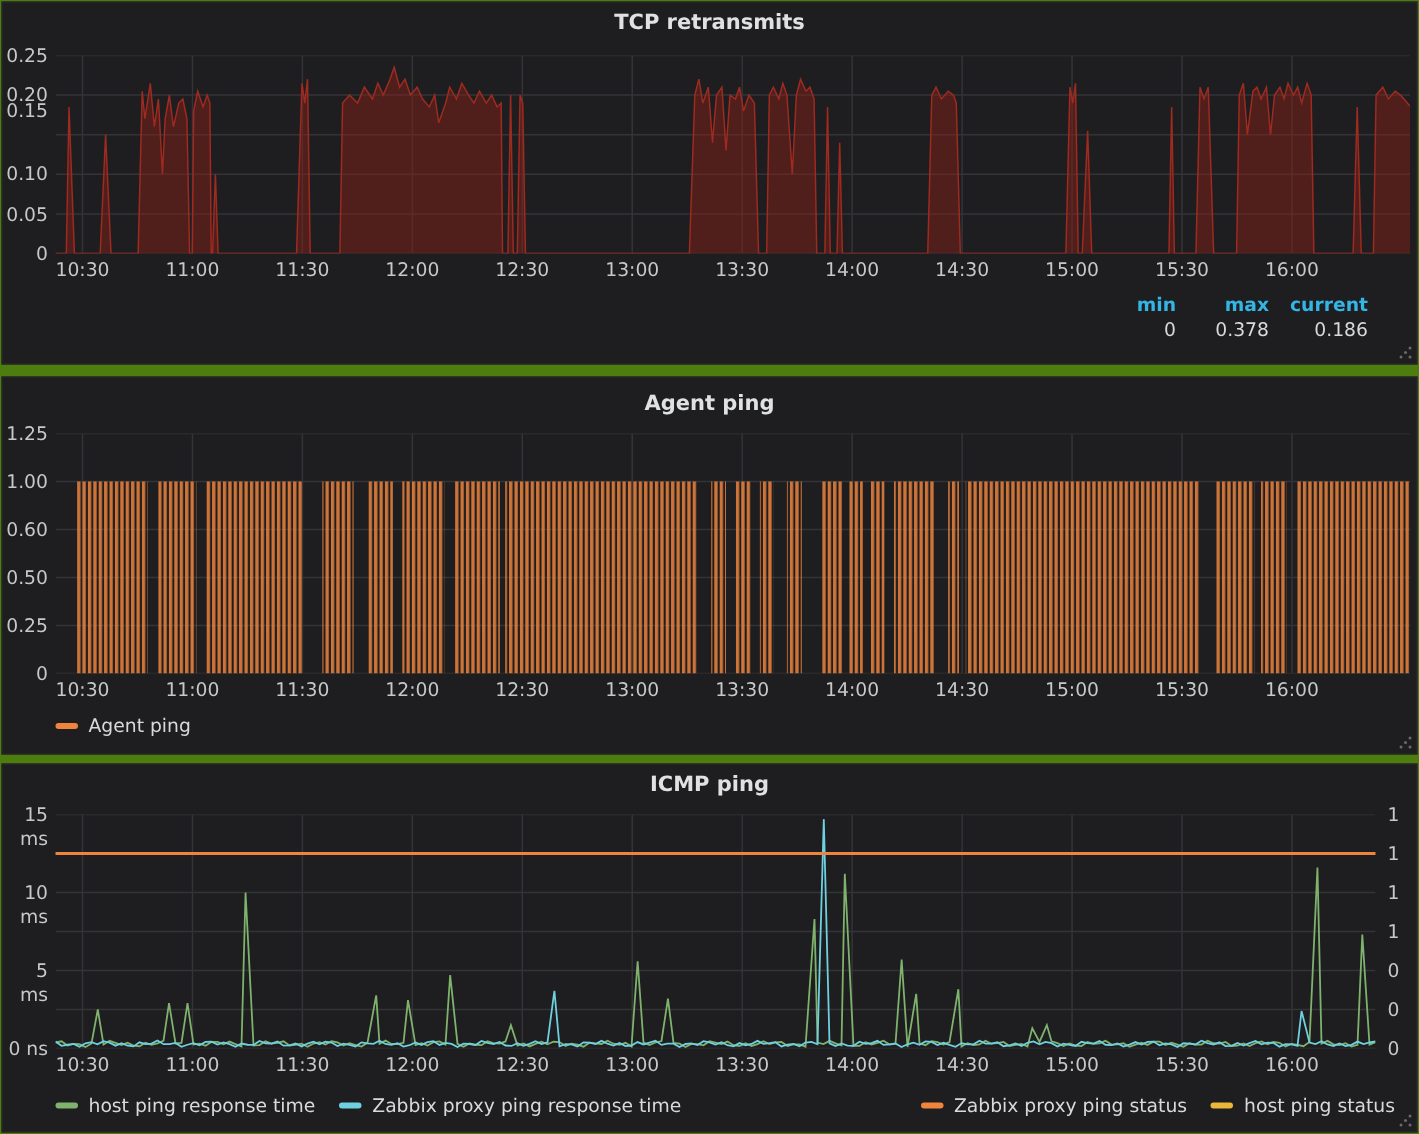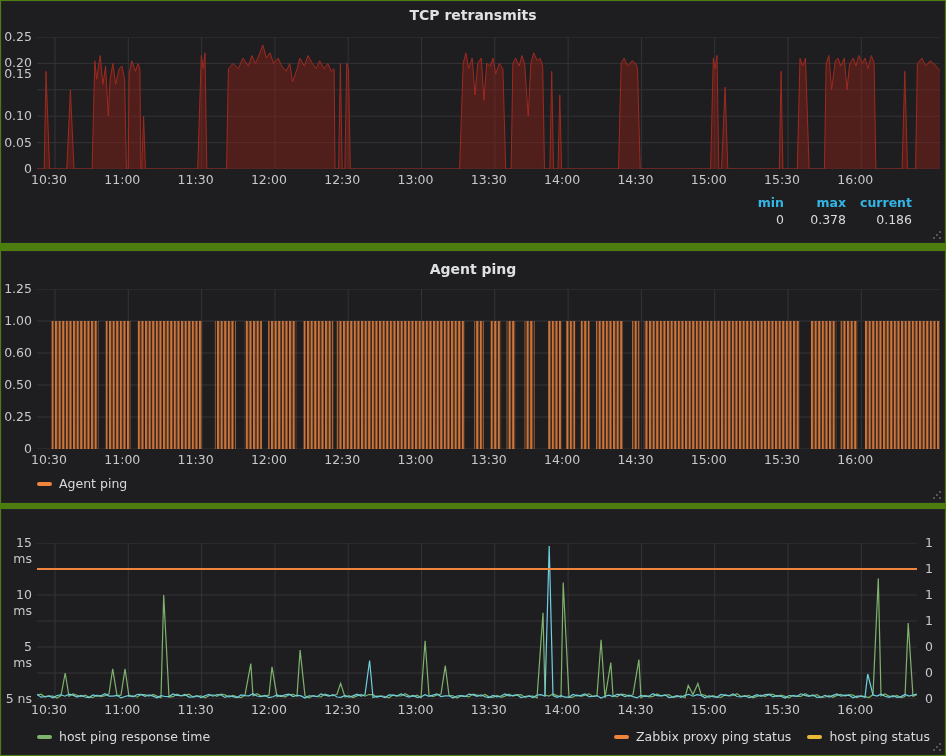--- a/index.html
+++ b/index.html
@@ -4,21 +4,21 @@
 <style>
   html,body{margin:0;padding:0;background:#131314;}
   #stage{position:relative;width:946px;height:756px;background:#4d7c0f;overflow:hidden;
          font-family:"DejaVu Sans","Liberation Sans",sans-serif;}
   .panel{position:absolute;background:#1e1e20;border:1px solid #252527;box-sizing:border-box;}
   .title{position:absolute;left:0;right:0;text-align:center;color:#e0e1e2;font-weight:bold;
          font-size:14px;cursor:pointer;}
   .plot{position:absolute;}
   .ylab{position:absolute;color:#c7c8ca;font-size:12.5px;text-align:right;width:30px;line-height:16px;}
   .rlab{position:absolute;color:#c7c8ca;font-size:12.5px;text-align:left;width:20px;line-height:16px;}
-  .xlab{position:absolute;color:#c7c8ca;font-size:12.5px;width:48px;line-height:16px;}
+  .xlab{position:absolute;color:#c7c8ca;font-size:12.5px;text-align:center;width:48px;line-height:16px;}
   .legend{position:absolute;display:flex;gap:16px;align-items:center;color:#d8d9da;font-size:12.5px;white-space:nowrap;}
   .legend-item{display:flex;align-items:center;cursor:pointer;}
   .sw{display:inline-block;width:15px;height:4px;border-radius:2px;margin-right:7px;}
   .stats{position:absolute;display:grid;grid-template-columns:56px 62px 66px;grid-row-gap:2px;
          color:#d8d9da;font-size:12.5px;text-align:right;}
   .stats .hdr{color:#33b5e5;font-weight:bold;}
   .rz{position:absolute;right:2px;bottom:2px;width:11px;height:11px;cursor:se-resize;}
 </style>
 </head>
 <body>
@@ -157,20 +157,21 @@
       <div class="xlab" style="left: 395.5px; top: 200px;">13:00</div>
       <div class="xlab" style="left: 468.8px; top: 200px;">13:30</div>
       <div class="xlab" style="left: 542.1px; top: 200px;">14:00</div>
       <div class="xlab" style="left: 615.4px; top: 200px;">14:30</div>
       <div class="xlab" style="left: 688.7px; top: 200px;">15:00</div>
       <div class="xlab" style="left: 762px; top: 200px;">15:30</div>
       <div class="xlab" style="left: 835.3px; top: 200px;">16:00</div>
     </div>
 
   <div class="panel" id="p2" style="left:1px;top:509px;width:944px;height:246px;">
+    <div class="title" style="top:5px;">ICMP ping</div>
     <svg class="plot" style="left:35px;top:33px;" width="880" height="156">
         <line x1="0" y1="0" x2="880" y2="0" stroke="#343438" stroke-width="1"></line>
         <line x1="0" y1="26" x2="880" y2="26" stroke="#343438" stroke-width="1"></line>
         <line x1="0" y1="52" x2="880" y2="52" stroke="#343438" stroke-width="1"></line>
         <line x1="0" y1="78" x2="880" y2="78" stroke="#343438" stroke-width="1"></line>
         <line x1="0" y1="104" x2="880" y2="104" stroke="#343438" stroke-width="1"></line>
         <line x1="0" y1="130" x2="880" y2="130" stroke="#343438" stroke-width="1"></line>
         <line x1="0" y1="156" x2="880" y2="156" stroke="#343438" stroke-width="1"></line>
         <line x1="18" y1="0" x2="18" y2="156" stroke="#343438" stroke-width="1"></line>
         <line x1="91.3" y1="0" x2="91.3" y2="156" stroke="#343438" stroke-width="1"></line>
@@ -187,41 +188,45 @@
         <path d="M0.0,152.0L4.0,151.2L8.0,154.0L12.0,153.0L16.0,153.1L20.0,155.0L24.0,152.6L28.2,130.0L32.0,153.3L36.0,150.9L40.0,152.2L44.0,153.7L48.0,152.1L52.0,154.1L56.0,154.5L60.0,152.2L64.0,153.6L68.0,152.6L72.0,150.8L75.7,125.8L80.0,152.6L84.0,152.2L88.0,125.8L92.0,153.4L96.0,152.8L100.0,154.2L104.0,151.6L108.0,151.6L112.0,153.2L116.0,151.4L120.0,153.1L124.0,154.6L126.7,52.0L132.0,154.0L136.0,153.7L140.0,151.2L144.0,152.8L148.0,152.3L152.0,151.2L156.0,154.0L160.0,153.5L164.0,152.8L168.0,154.9L172.0,152.7L176.0,151.8L180.0,153.3L184.0,151.2L188.0,151.9L192.0,154.0L196.0,152.4L200.0,153.8L204.0,154.7L208.0,152.1L213.8,120.6L216.0,152.8L220.0,150.7L224.0,153.0L228.0,153.1L232.0,152.2L235.0,123.8L240.0,153.7L244.0,152.4L248.0,154.0L252.0,151.8L256.0,151.3L260.0,153.4L263.1,107.1L268.0,152.9L272.0,154.9L276.0,152.7L280.0,153.5L284.0,153.8L288.0,151.1L292.0,152.4L296.0,152.7L300.0,151.3L303.6,140.4L308.0,154.0L312.0,152.7L316.0,154.6L320.0,152.9L324.0,151.4L328.0,153.2L332.0,151.5L336.0,151.7L340.0,154.3L344.0,152.8L348.0,153.5L352.0,154.8L356.0,152.1L360.0,152.6L364.0,153.0L368.0,150.8L372.0,152.8L376.0,153.5L380.0,152.2L384.0,154.6L388.1,97.8L392.0,152.1L396.0,153.7L400.0,152.0L404.0,151.0L408.3,122.7L412.0,152.3L416.0,152.8L420.0,155.0L424.0,152.9L428.0,153.1L432.0,153.9L436.0,151.1L440.0,152.1L444.0,153.1L448.0,151.4L452.0,153.8L456.0,154.4L460.0,152.5L464.0,154.3L468.0,153.1L472.0,151.1L476.0,153.0L480.0,151.9L484.0,151.6L488.0,154.4L492.0,153.2L496.0,153.2L500.0,154.8L506.0,69.7L508.0,152.1L512.0,153.1L516.0,150.9L520.0,152.6L524.0,154.0L526.2,39.5L532.0,154.3L536.0,154.2L540.0,151.8L544.0,153.3L548.0,152.3L552.0,150.8L556.0,153.4L560.0,152.8L564.1,96.7L568.0,155.0L573.8,119.6L576.0,152.6L580.0,153.8L584.0,151.2L588.0,151.7L592.0,153.4L596.0,151.7L601.9,116.5L604.0,154.7L608.0,152.5L612.0,153.8L616.0,153.3L620.0,150.9L624.0,152.8L628.0,152.4L632.0,151.6L636.0,154.4L640.0,153.6L644.0,152.9L648.0,154.6L651.2,142.5L656.0,151.6L660.9,140.4L664.0,151.2L668.0,152.4L672.0,154.3L676.0,152.6L680.0,154.0L684.0,154.4L688.0,151.7L692.0,152.9L696.0,152.5L700.0,150.8L704.0,153.4L708.0,153.3L712.0,152.5L716.0,154.9L720.0,153.4L724.0,152.1L728.0,153.6L732.0,151.4L736.0,151.4L740.0,153.6L744.0,152.1L748.0,153.4L752.0,154.9L756.0,152.5L760.0,153.4L764.0,153.4L768.0,150.8L772.0,152.5L776.0,152.8L780.0,151.6L784.0,154.4L788.0,154.0L792.0,152.6L796.0,154.4L800.0,152.4L804.0,151.3L808.0,153.2L812.0,151.6L816.0,152.2L820.0,154.6L824.0,152.9L828.0,153.6L832.0,154.5L836.0,151.6L841.3,35.4L844.0,152.8L848.0,150.9L852.0,153.2L856.0,153.8L860.0,152.5L864.0,154.7L868.0,153.6L871.2,80.1L876.0,153.4L880.0,151.7" fill="none" stroke="#7EB26D" stroke-width="1.2"></path>
         <path d="M0.0,151.3L4.0,154.2L8.0,153.5L12.0,152.9L16.0,154.8L20.0,152.5L24.0,151.8L28.0,153.2L32.0,151.1L36.0,152.1L40.0,154.1L44.0,152.5L48.0,154.0L52.0,154.6L56.0,151.9L60.0,153.1L64.0,152.7L68.0,150.7L72.0,153.1L76.0,153.1L80.0,152.3L84.0,154.9L88.0,153.5L92.0,152.4L96.0,153.9L100.0,151.6L104.0,151.4L108.0,153.4L112.0,151.9L116.0,153.1L120.0,154.9L124.0,152.7L128.0,153.5L132.0,153.6L136.0,151.0L140.0,152.5L144.0,152.7L148.0,151.4L152.0,154.1L156.0,153.9L160.0,152.7L164.0,154.6L168.0,152.7L172.0,151.4L176.0,153.2L180.0,151.5L184.0,152.0L188.0,154.4L192.0,152.8L196.0,153.6L200.0,154.7L204.0,151.9L208.0,152.6L212.0,152.9L216.0,150.8L220.0,153.0L224.0,153.6L228.0,152.4L232.0,154.7L236.0,153.8L240.0,152.0L244.0,153.6L248.0,151.8L252.0,151.1L256.0,153.6L260.0,152.3L264.0,152.9L268.0,155.0L272.0,152.8L276.0,153.0L280.0,153.7L284.0,151.0L288.0,152.2L292.0,153.1L296.0,151.6L300.0,154.0L304.0,154.3L308.0,152.5L312.0,154.2L316.0,152.9L320.0,151.1L324.0,153.1L328.0,151.9L332.6,117.5L336.0,154.5L340.0,153.1L344.0,153.3L348.0,154.7L352.0,151.9L356.0,152.1L360.0,153.0L364.0,150.9L368.0,152.8L372.0,154.0L376.0,152.4L380.0,154.4L384.0,154.0L388.0,151.7L392.0,153.3L396.0,152.1L400.0,150.9L404.0,153.6L408.0,152.8L412.0,152.8L416.0,155.0L420.0,153.0L424.0,152.6L428.0,153.7L432.0,151.1L436.0,151.9L440.0,153.4L444.0,151.8L448.0,153.8L452.0,154.6L456.0,152.4L460.0,153.8L464.0,153.0L468.0,150.9L472.0,152.9L476.0,152.4L480.0,151.8L484.0,154.6L488.0,153.5L492.0,152.9L496.0,154.5L500.0,152.0L504.0,151.6L508.0,153.2L512.2,3.1L516.0,152.6L520.0,154.4L524.0,152.6L528.0,154.1L532.0,154.2L536.0,151.5L540.0,152.9L544.0,152.4L548.0,150.9L552.0,153.6L556.0,153.3L560.0,152.6L564.0,155.0L568.0,153.2L572.0,152.1L576.0,153.5L580.0,151.3L584.0,151.6L588.0,153.7L592.0,152.2L596.0,153.6L600.0,154.9L604.0,152.4L608.0,153.3L612.0,153.2L616.0,150.8L620.0,152.7L624.0,152.8L628.0,151.8L632.0,154.5L636.0,153.9L640.0,152.6L644.0,154.3L648.0,152.2L652.0,151.3L656.0,153.2L660.0,151.6L664.0,152.4L668.0,154.7L672.0,152.8L676.0,153.6L680.0,154.3L684.0,151.5L688.0,152.4L692.0,152.7L696.0,151.0L700.0,153.5L704.0,153.8L708.0,152.6L712.0,154.7L716.0,153.4L720.0,151.7L724.0,153.4L728.0,151.6L732.0,151.4L736.0,153.9L740.0,152.6L744.0,153.3L748.0,155.0L752.0,152.5L756.0,152.8L760.0,153.3L764.0,150.8L768.0,152.4L772.0,153.3L776.0,151.9L780.0,154.4L784.0,154.2L788.0,152.3L792.0,154.0L796.0,152.4L800.0,151.0L804.0,153.2L808.0,152.1L812.0,152.3L816.0,154.8L820.0,153.1L824.0,153.2L828.0,154.3L830.7,131.0L836.0,152.0L840.0,153.0L844.0,151.1L848.0,153.3L852.0,154.3L856.0,152.6L860.0,154.4L864.0,153.6L868.0,151.4L872.0,153.1L876.0,152.0L880.0,151.2" fill="none" stroke="#6ED0E0" stroke-width="1.2"></path>
         <line x1="0" y1="26.0" x2="880" y2="26.0" stroke="#EAB839" stroke-width="2"></line>
         <line x1="0" y1="26.0" x2="880" y2="26.0" stroke="#EF843C" stroke-width="2"></line>
       </svg>
     <div class="legend" style="left:35px;top:219px;">
       <span class="legend-item">
         <span class="sw" style="background: rgb(126, 178, 109);"></span>
         <span>host ping response time</span>
       </span>
+      <span class="legend-item">
+        <span class="sw" style="background: rgb(110, 208, 224);"></span>
+        <span>Zabbix proxy ping response time</span>
+      </span>
     </div>
     <div class="legend" style="right:14px;top:219px;">
       <span class="legend-item">
         <span class="sw" style="background: rgb(239, 132, 60);"></span>
         <span>Zabbix proxy ping status</span>
       </span>
       <span class="legend-item">
         <span class="sw" style="background: rgb(234, 184, 57);"></span>
         <span>host ping status</span>
       </span>
     </div>
     <svg class="rz" viewBox="0 0 11 11">
       <circle cx="9" cy="3" r="1" fill="#6a6a6e"></circle>
         <circle cx="9" cy="9" r="1" fill="#6a6a6e"></circle>
       <circle cx="3" cy="9" r="1" fill="#6a6a6e"></circle>
         <circle cx="6" cy="6" r="1" fill="#6a6a6e"></circle>
     </svg>
   <div class="ylab" style="left: 0px; top: 25px;">15 ms</div>
       <div class="ylab" style="left: 0px; top: 77px;">10 ms</div>
       <div class="ylab" style="left: 0px; top: 129px;">5 ms</div>
-      <div class="ylab" style="left: 0px; top: 181px;">5 ns</div>
+      <div class="ylab" style="left: 0px; top: 181px;">0 ns</div>
       <div class="rlab" style="left: 923px; top: 25px;">1</div>
       <div class="rlab" style="left: 923px; top: 51px;">1</div>
       <div class="rlab" style="left: 923px; top: 77px;">1</div>
       <div class="rlab" style="left: 923px; top: 103px;">1</div>
       <div class="rlab" style="left: 923px; top: 129px;">0</div>
       <div class="rlab" style="left: 923px; top: 155px;">0</div>
       <div class="rlab" style="left: 923px; top: 181px;">0</div>
       <div class="xlab" style="left: 29px; top: 192px;">10:30</div>
       <div class="xlab" style="left: 102.3px; top: 192px;">11:00</div>
       <div class="xlab" style="left: 175.6px; top: 192px;">11:30</div>

